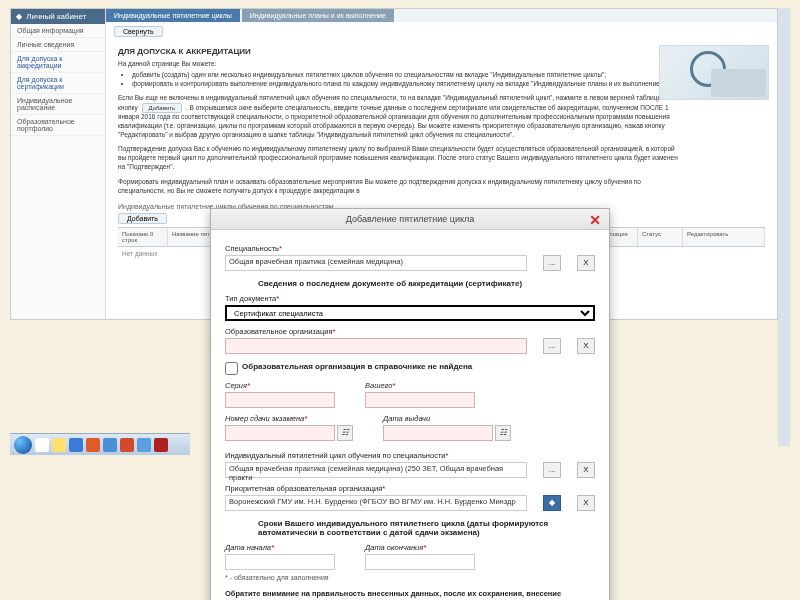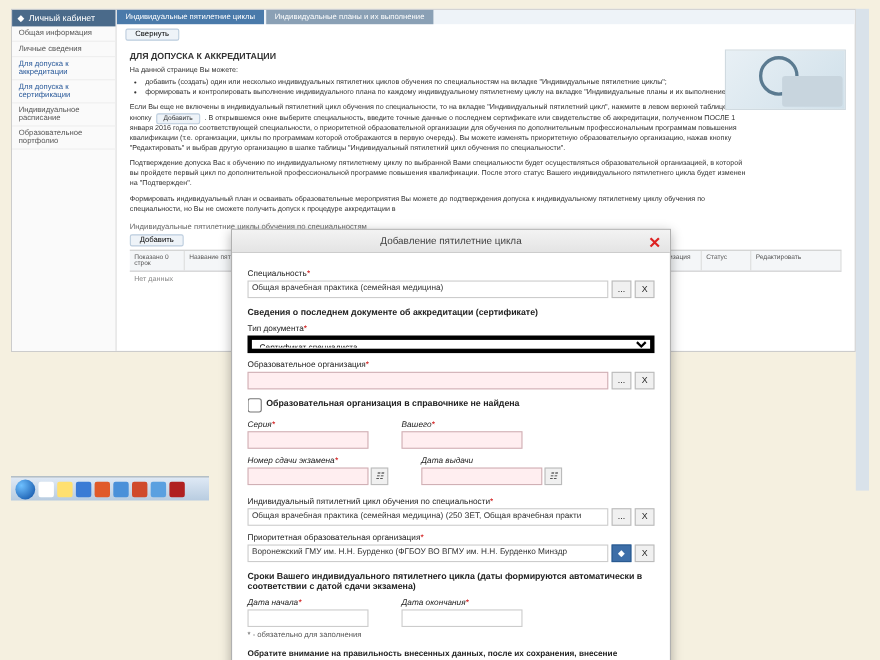--- a/index.html
+++ b/index.html
@@ -28,27 +28,27 @@
   .col-headers { display: flex; background: #f4f6f8; border-top: 1px solid #ccc; border-bottom: 1px solid #ccc; font-size: 6px; color: #555; }
   .col-headers div { padding: 3px 4px; border-right: 1px solid #ddd; }
   .nodata { font-size: 6.5px; color: #888; padding: 3px 4px; }
 
   .modal { position: absolute; left: 210px; top: 208px; width: 400px; background: #fff; border: 1px solid #b0b0b0; box-shadow: 0 3px 10px rgba(0,0,0,0.3); z-index: 20; }
   .modal-title { background: linear-gradient(#f3f3f3,#e4e4e4); padding: 5px; text-align: center; font-size: 9px; color: #444; position: relative; border-bottom: 1px solid #ccc; }
   .modal-close { position: absolute; right: 8px; top: 3px; color: #d22; font-size: 14px; font-weight: bold; cursor: pointer; }
   .modal-body { padding: 8px 14px; font-size: 8px; color: #222; }
   .lbl { display: block; font-size: 7.5px; color: #222; margin-top: 6px; margin-bottom: 2px; }
   .req::after { content: "*"; color: #c00; }
-  .field-row { display: flex; gap: 3px; align-items: center; }
+  .field-row { display: flex; gap: 16px; align-items: center; }
   .inp { flex: 1; height: 16px; background: #ffeef0; border: 1px solid #d0b0b5; padding: 1px 3px; font-size: 7.5px; color: #333; }
   .inp.white { background: #fff; border: 1px solid #ccc; }
-  .sel { flex: 1; height: 16px; background: #fff; border: 4px solid #000000; padding: 1px 3px; font-size: 7.5px; }
+  .sel { flex: 1; height: 16px; background: #fff; border: 2px solid #000000; padding: 1px 3px; font-size: 7.5px; }
   .sq { width: 18px; height: 16px; background: #f0f0f0; border: 1px solid #bbb; text-align: center; line-height: 14px; cursor: pointer; font-size: 8px; }
   .sq.blue { background: #3d6ea8; color: #fff; border-color: #2a5a90; }
-  .section-head { font-size: 8px; font-weight: bold; margin-top: 8px; color: #222; }
+  .section-head { font-size: 8px; font-weight: bold; margin-top: 8px; color: #222; margin-left: 33px; }
   .dates { display: flex; gap: 30px; }
   .dates > div { flex: 0 0 auto; font-style: italic; }
   .date-inp { width: 110px; height: 16px; background: #ffeef0; border: 1px solid #d0b0b5; display: inline-block; vertical-align: middle; }
   .date-inp.white { background: #fff; border: 1px solid #ccc; }
   .cal { display: inline-block; width: 16px; height: 16px; background: #f0f0f0; border: 1px solid #bbb; vertical-align: middle; margin-left: 2px; font-size: 8px; text-align: center; line-height: 14px; cursor: pointer; }
   .chk-row { margin-top: 8px; font-size: 8px; display: flex; align-items: flex-start; gap: 4px; }
   .note { font-size: 7.5px; color: #222; margin-top: 8px; line-height: 1.3; }
   .footnote { font-size: 7px; color: #555; margin-top: 4px; }
 
   .taskbar { position: absolute; left: 10px; bottom: 145px; height: 22px; width: 180px; background: linear-gradient(#dfe9f5,#b8cce0); display: flex; align-items: center; padding: 0 4px; gap: 3px; border-top: 1px solid #9ab; }

